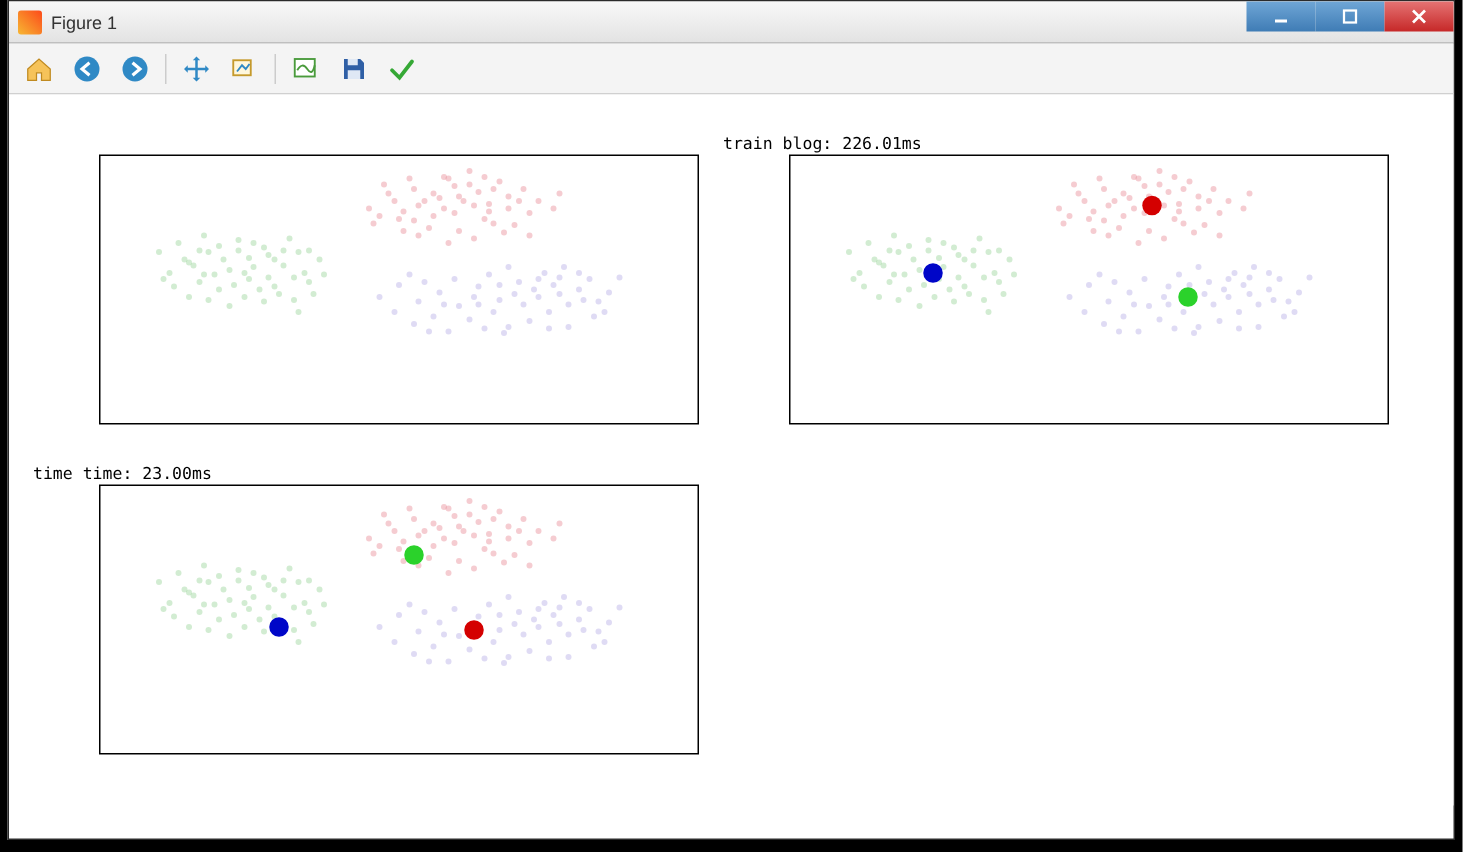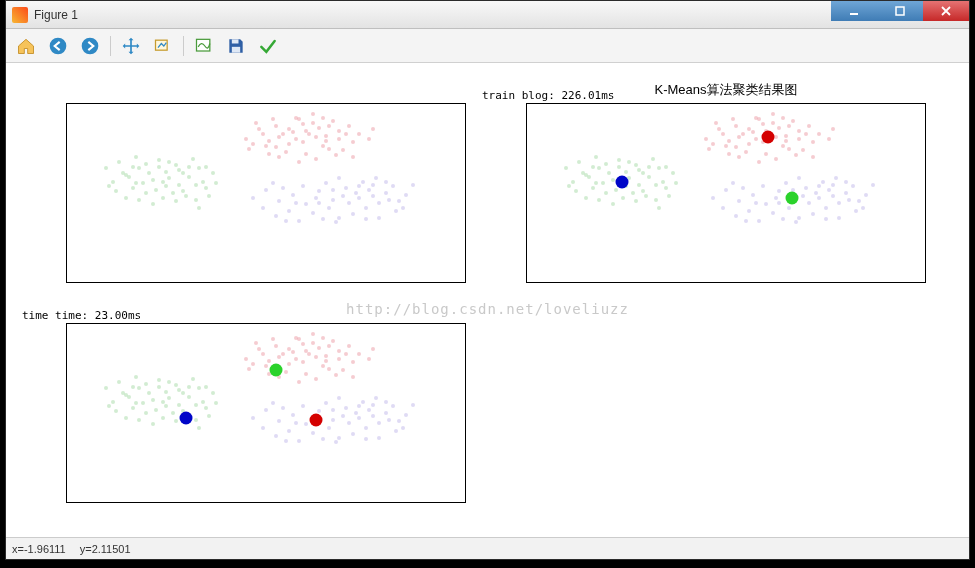--- a/index.html
+++ b/index.html
@@ -104,21 +104,20 @@
         </svg>
     </div>
     <div class="tbtn">
       <svg viewBox="0 0 24 24">
           <path d="M4 13 L10 19 L20 6" fill="none" stroke="#35a835" stroke-width="3" stroke-linecap="round"></path>
         </svg>
     </div>
   </div>
 
   <div class="canvas">
-    <div class="watermark">http://blog.csdn.net/loveliuzz</div>
 
     <div class="subplot" id="sp0" style="left:60px; top:40px; width:400px; height:180px;">
       <div class="axes-border" style="left:0;top:0;right:0;bottom:0;"></div>
       <div class="points" style="position:absolute;inset:0;">
           <div class="scatter-dot" style="background: rgb(232, 143, 154); left: 210px; top: 22.9091px;"></div>
           <div class="scatter-dot" style="background: rgb(232, 143, 154); left: 226.667px; top: 29.4545px;"></div>
           <div class="scatter-dot" style="background: rgb(232, 143, 154); left: 246.667px; top: 19.6364px;"></div>
           <div class="scatter-dot" style="background: rgb(232, 143, 154); left: 260px; top: 32.7273px;"></div>
           <div class="scatter-dot" style="background: rgb(232, 143, 154); left: 236.667px; top: 39.2727px;"></div>
           <div class="scatter-dot" style="background: rgb(232, 143, 154); left: 213.333px; top: 34.3636px;"></div>
@@ -266,21 +265,20 @@
           <div class="scatter-dot" style="background: rgb(185, 176, 230); left: 230px; top: 99.8182px;"></div>
           <div class="scatter-dot" style="background: rgb(185, 176, 230); left: 220px; top: 117.818px;"></div>
           <div class="scatter-dot" style="background: rgb(185, 176, 230); left: 313.333px; top: 114.545px;"></div>
           <div class="scatter-dot" style="background: rgb(185, 176, 230); left: 323.333px; top: 96.5455px;"></div>
           <div class="scatter-dot" style="background: rgb(185, 176, 230); left: 336.667px; top: 104.727px;"></div>
           <div class="scatter-dot" style="background: rgb(185, 176, 230); left: 300px; top: 116.182px;"></div>
         </div>
     </div>
 
     <div class="subplot" id="sp1" style="left:520px; top:40px; width:400px; height:180px;">
-      <div class="plot-title">K-Means算法聚类结果图</div>
       <div class="train-time">train blog: 226.01ms</div>
       <div class="axes-border" style="left:0;top:0;right:0;bottom:0;"></div>
       <div class="points" style="position:absolute;inset:0;">
           <div class="scatter-dot" style="background: rgb(232, 143, 154); left: 210px; top: 22.9091px;"></div>
           <div class="scatter-dot" style="background: rgb(232, 143, 154); left: 226.667px; top: 29.4545px;"></div>
           <div class="scatter-dot" style="background: rgb(232, 143, 154); left: 246.667px; top: 19.6364px;"></div>
           <div class="scatter-dot" style="background: rgb(232, 143, 154); left: 260px; top: 32.7273px;"></div>
           <div class="scatter-dot" style="background: rgb(232, 143, 154); left: 236.667px; top: 39.2727px;"></div>
           <div class="scatter-dot" style="background: rgb(232, 143, 154); left: 213.333px; top: 34.3636px;"></div>
           <div class="scatter-dot" style="background: rgb(232, 143, 154); left: 193.333px; top: 26.1818px;"></div>
@@ -593,17 +591,13 @@
           <div class="scatter-dot" style="background: rgb(185, 176, 230); left: 323.333px; top: 96.5455px;"></div>
           <div class="scatter-dot" style="background: rgb(185, 176, 230); left: 336.667px; top: 104.727px;"></div>
           <div class="scatter-dot" style="background: rgb(185, 176, 230); left: 300px; top: 116.182px;"></div>
           <div class="centroid" style="background: rgb(212, 0, 0); left: 250px; top: 96.5455px;"></div>
           <div class="centroid" style="background: rgb(43, 210, 43); left: 210px; top: 47.4545px;"></div>
           <div class="centroid" style="background: rgb(0, 6, 200); left: 120px; top: 94.9091px;"></div>
         </div>
     </div>
   </div>
 
-  <div class="statusbar">
-    <span>x=-1.96111</span>
-    <span>y=2.11501</span>
-  </div>
 </div>
 
 </body></html>

